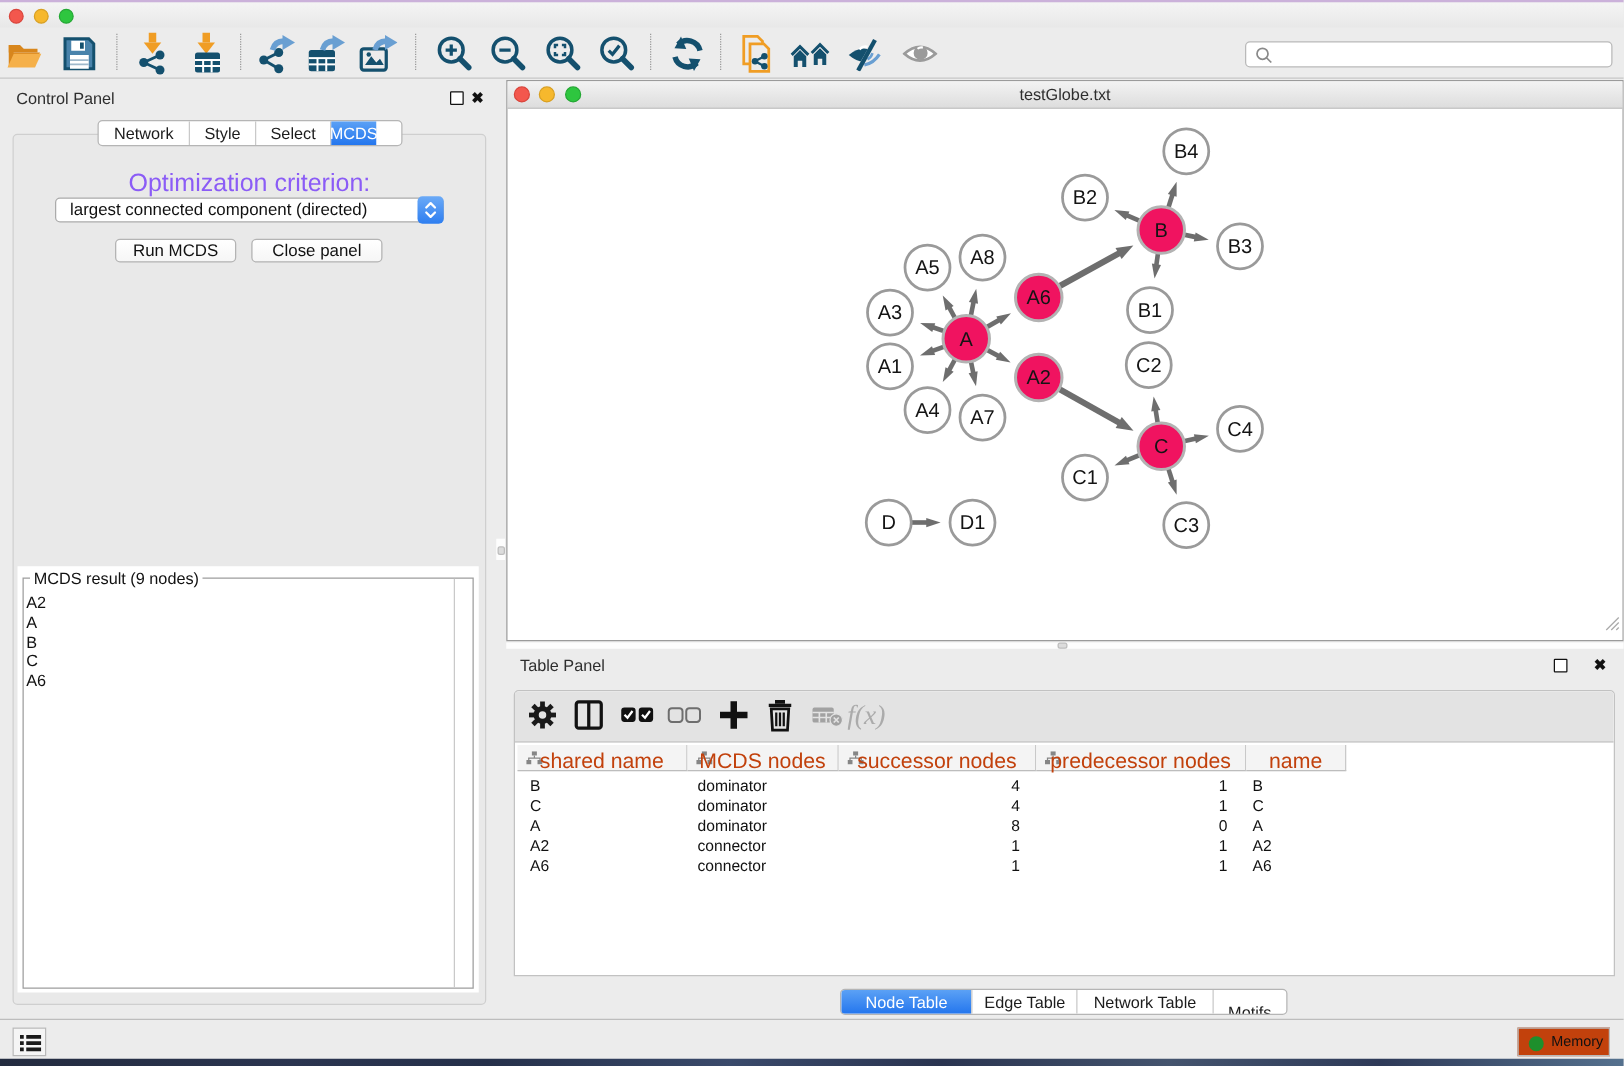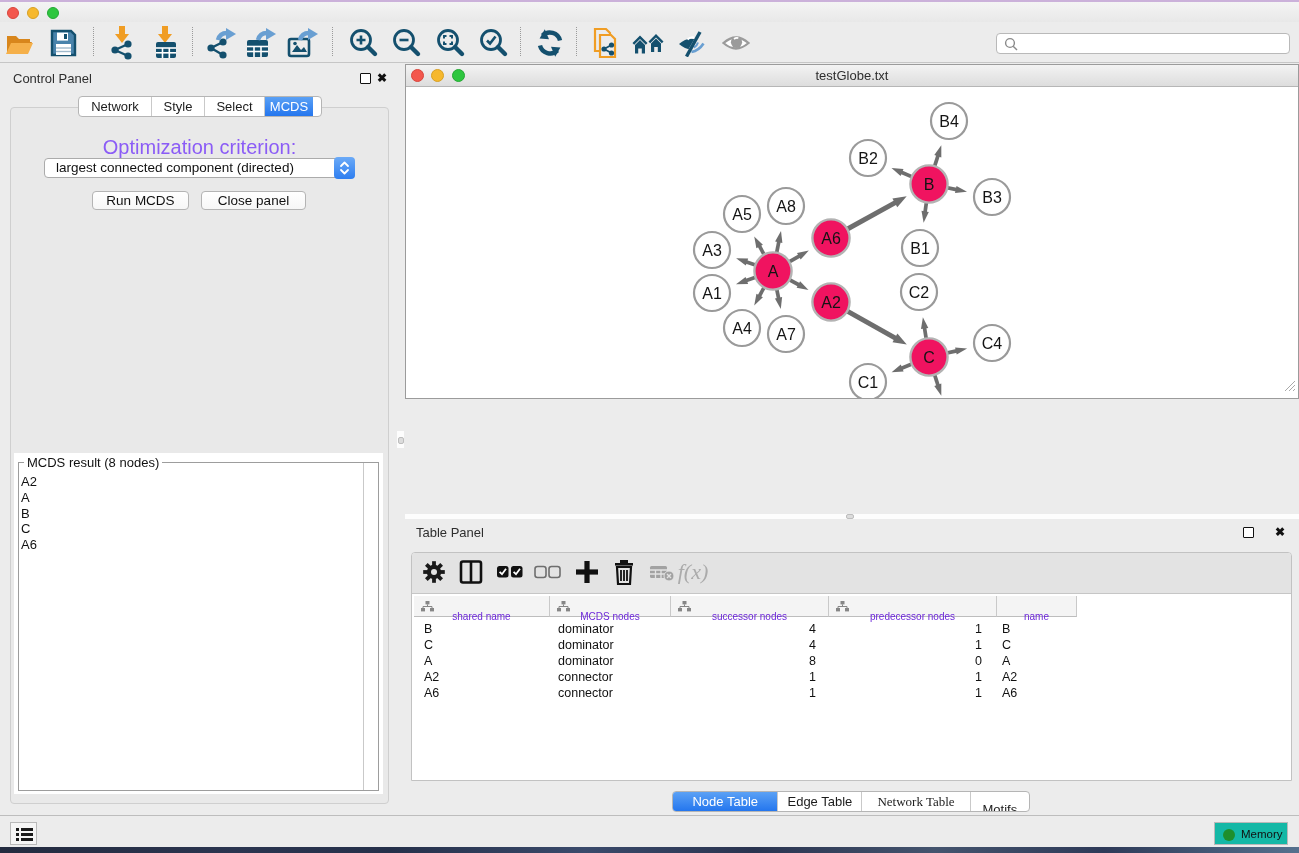--- a/index.html
+++ b/index.html
@@ -27,61 +27,61 @@
 #cp-float { left:360px; top:73px; }
 #cp-close { left:377px; top:71px; }
 #cp-panel { left:10px; top:107px; width:379px; height:697px; background:#e9e9e9; border:1px solid #cfcfcf; border-radius:4px; }
 .tabstrip { display:flex; height:21px; font-size:13px; color:#1c1c1c;
   background:#fff; border:1px solid #b5b5b5; border-radius:4px; overflow:hidden; }
 .tabstrip .tab { display:flex; align-items:center; justify-content:center; border-right:1px solid #c9c9c9; }
 .tabstrip .tab:last-child { border-right:none; }
 .tabstrip .sel { background:linear-gradient(#5ba1f5,#2476ee); color:#fff; }
 #cp-tabs { left:78px; top:96px; width:244px; }
 #cp-tabs .tab:nth-child(1){width:73px;} #cp-tabs .tab:nth-child(2){width:53px;}
-#cp-tabs .tab:nth-child(3){width:60px;} #cp-tabs .tab:nth-child(4){width:48px;}
+#cp-tabs .tab:nth-child(3){width:60px;} #cp-tabs .tab:nth-child(4){width:36px;}
 #opt-label { left:10px; top:136px; width:379px; text-align:center; font-size:20px; color:#8b5cf6; }
 #cp-select { left:44px; top:158px; width:311px; height:20px; background:#fff; border:1px solid #ababab; border-radius:4px; font-size:13.5px; color:#111; line-height:18px; padding-left:11px; }
 #cp-stepper { left:334px; top:157px; width:21px; height:22px; border-radius:4px; background:linear-gradient(#6baaf7,#2e7ef0); }
 #cp-stepper svg { position:absolute; left:4px; top:4px; }
 .btn { background:linear-gradient(#ffffff,#f6f6f6); border:1px solid #b4b4b4; border-radius:4px; font-size:13.5px; color:#111; text-align:center; line-height:17px; }
 #btn-run { left:92px; top:191px; width:97px; height:19px; }
 #btn-close { left:201px; top:191px; width:105px; height:19px; }
 #mcds-box { left:14px; top:453px; width:369px; height:341px; background:#fff; }
 #mcds-fs { left:18px; top:462px; width:361px; height:329px; border:1px solid #9d9d9d; }
 #mcds-legend { left:24px; top:455px; background:#fff; padding:0 3px; font-size:13px; color:#111; }
 #mcds-list { left:21px; top:474px; font-size:13px; color:#111; line-height:15.8px; }
 #mcds-scroll { left:363px; top:463px; width:0px; height:327px; border-left:1px solid #c9c9c9; }
 
-#netwin { left:405px; top:64px; width:894px; height:335px; background:#fff; border:1px solid #9b9b9b; overflow:hidden; }
+#netwin { left:405px; top:64px; width:894px; height:449px; background:#fff; border:1px solid #9b9b9b; overflow:hidden; }
 #net-titlebar { left:0; top:0; width:892px; height:22px; background:linear-gradient(#f3f3f3,#dddddd); border-bottom:1px solid #b6b6b6; }
 #net-titlebar .tl { width:13px; height:13px; top:4px; }
 #net-red { left:5px; background:#f3574d; border:0.5px solid #d9453c; }
 #net-yel { left:25px; background:#f6b82d; border:0.5px solid #d8a023; }
 #net-grn { left:46px; background:#2ec63f; border:0.5px solid #24a834; }
 #net-title { left:0; top:3px; width:892px; text-align:center; font-size:13px; color:#2e2e2e; }
 #net-canvas { left:1px; top:23px; }
 #net-grip { right:2px; bottom:2px; }
 
 #tp-title { left:416px; top:525px; font-size:13px; color:#2e2e2e; }
 #tp-float { left:1243px; top:527px; }
 #tp-close { left:1275px; top:525px; }
 #tp-box { left:411px; top:552px; width:881px; height:229px; border:1px solid #c2c2c2; border-radius:4px 4px 0 0; background:#fff; overflow:hidden; }
 #tp-toolbar { left:0; top:0; width:879px; height:41px; background:#e3e3e3; border-bottom:1px solid #c6c6c6; }
 #tbl { left:2px; top:43px; font-size:12.5px; color:#111; }
 .hrow { position:absolute; top:0; height:21px; background:#f4f4f4; border-right:1px solid #c9c9c9; border-bottom:1px solid #bdbdbd; }
-.hlabel { position:absolute; width:100%; text-align:center; top:15px; font-size:10px; color:#6d28d9; }
+.hlabel { position:absolute; width:100%; text-align:center; top:3px; font-size:17px; color:#c2410c; }
 .cell { position:absolute; }
 
 #bot-tabs { left:672px; top:791px; width:358px; }
 #bot-tabs .tab:nth-child(1){width:112px;} #bot-tabs .tab:nth-child(2){width:89px;}
-#bot-tabs .tab:nth-child(3){width:115px;font-family:Liberation Serif, serif;} #bot-tabs .tab:nth-child(4){width:62px;margin-top:15px;}
+#bot-tabs .tab:nth-child(3){width:115px;} #bot-tabs .tab:nth-child(4){width:62px;margin-top:15px;}
 
 #statusbar { left:0; top:815px; width:1299px; height:32px; border-top:1px solid #bdbdbd; background:#ececec; }
 #list-btn { left:10px; top:822px; width:27px; height:23px; background:#f5f5f5; border:1px solid #b9b9b9; }
-#mem-btn { left:1214px; top:822px; width:74px; height:23px; background:#14b8a6; border:1px solid #b9b9b9; font-size:11.5px; color:#111; }
+#mem-btn { left:1214px; top:822px; width:74px; height:23px; background:#c2410c; border:1px solid #b9b9b9; font-size:11.5px; color:#111; }
 #mem-btn .dot { position:absolute; left:8px; top:6px; width:12px; height:12px; border-radius:50%; background:#1e8f2c; }
 #mem-btn .lbl { position:absolute; left:26px; top:5px; }
 #darkstrip { left:0; top:847px; width:1299px; height:6px; background:linear-gradient(90deg,#232b3f,#2b3550 18%,#25304a 30%,#3a4a6b 45%,#2a3450 58%,#44546e 72%,#2e3a58 85%,#55718e); }
 </style>
 </head>
 <body>
 <div class="abs" id="topline"></div>
 <div class="abs" id="titlebar">
   <div class="abs tl" id="ttl-red"></div>
     <div class="abs tl" id="ttl-yel"></div>
@@ -241,21 +241,21 @@
     <svg width="13" height="14" viewBox="0 0 13 14">
       <path d="M3 5 L6.5 1.5 L10 5" fill="none" stroke="#fff" stroke-width="1.8" stroke-linecap="round" stroke-linejoin="round"></path>
       <path d="M3 9 L6.5 12.5 L10 9" fill="none" stroke="#fff" stroke-width="1.8" stroke-linecap="round" stroke-linejoin="round"></path>
     </svg>
   </div>
 <div class="abs btn" id="btn-run">Run MCDS</div>
 <div class="abs btn" id="btn-close">Close panel</div>
 <div class="abs" id="mcds-box"></div>
 <div class="abs" id="mcds-fs"></div>
 <div class="abs" id="mcds-scroll"></div>
-<div class="abs" id="mcds-legend">MCDS result (8 nodes)</div>
+<div class="abs" id="mcds-legend">MCDS result (9 nodes)</div>
 <div class="abs" id="mcds-list">A2<br>A<br>B<br>C<br>A6</div>
 
 <div class="abs" id="netwin">
   <div class="abs" id="net-titlebar">
     <div class="abs tl" id="net-red"></div>
       <div class="abs tl" id="net-yel"></div>
       <div class="abs tl" id="net-grn"></div>
     <div class="abs" id="net-title">testGlobe.txt</div>
   </div>
   <div class="abs" id="net-canvas"><svg width="892" height="425" viewBox="0 0 892 425">

